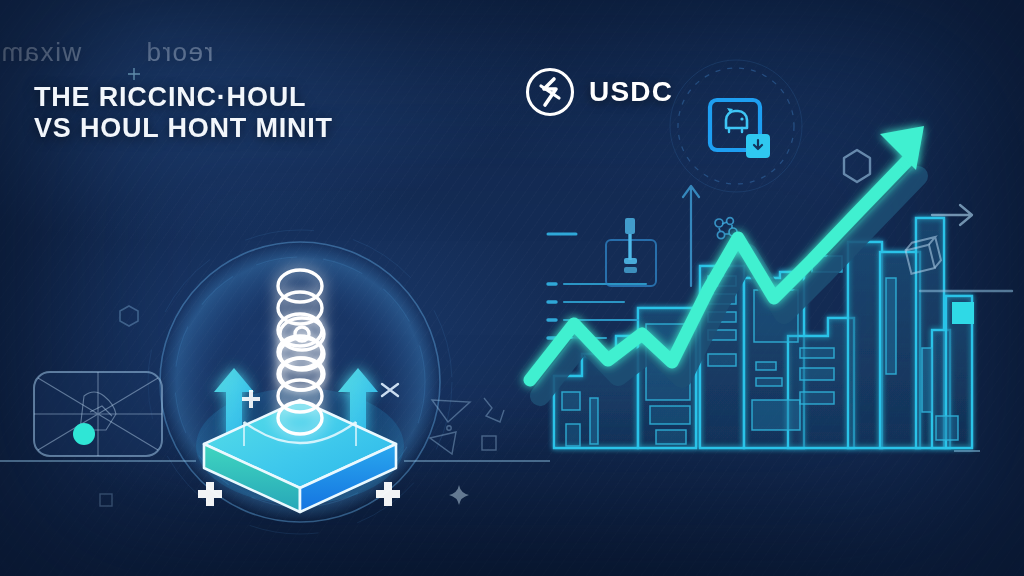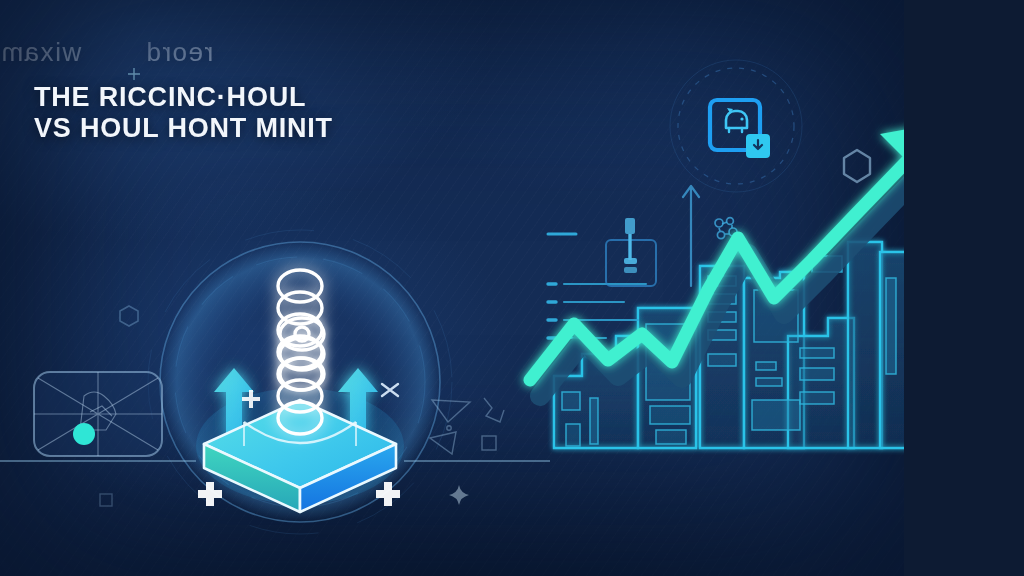--- a/index.html
+++ b/index.html
@@ -1,21 +1,21 @@
 <!DOCTYPE html>
 <html><head>
 <meta charset="utf-8">
 <title>Crypto Infographic Banner</title>
 <style>
   html,body{margin:0;padding:0;background:#0d1b33;}
   body{font-family:"Liberation Sans",sans-serif;}
 
   #stage{
     position:relative;
-    width:904px;height:576px;
+    width:1024px;height:576px;
     overflow:hidden;
     background:
       radial-gradient(ellipse 70% 60% at 18% 8%, rgba(40,82,145,.55) 0%, rgba(40,82,145,0) 60%),
       radial-gradient(ellipse 60% 55% at 78% 10%, rgba(28,62,115,.45) 0%, rgba(28,62,115,0) 62%),
       radial-gradient(ellipse 55% 50% at 28% 62%, rgba(33,74,136,.40) 0%, rgba(33,74,136,0) 65%),
       radial-gradient(ellipse 80% 70% at 50% 110%, rgba(12,30,60,.85) 0%, rgba(12,30,60,0) 70%),
       linear-gradient(160deg,#1d3a68 0%,#17315c 28%,#132a51 60%,#102banother 60%,#112546 100%);
   }
   
   #bgbase{position:absolute;inset:0;background:#142c55;z-index:0;}
@@ -92,20 +92,30 @@
     <div class="l1">THE RICCINC·HOUL</div>
     <div class="l2">VS HOUL HONT MINIT</div>
   </div>
 
   <div class="layer" style="left:126px;top:66px;z-index:11;">
     <svg width="16" height="16" viewBox="0 0 16 16">
       <path d="M8 2 L8 14 M2 8 L14 8" stroke="#9fd8ef" stroke-opacity=".55" stroke-width="1.4"></path>
     </svg>
   </div>
 
+  <div id="usdc" class="layer">
+    <span>
+      <svg width="52" height="52" viewBox="0 0 52 52">
+        <circle cx="26" cy="26" r="22.5" fill="none" stroke="#ffffff" stroke-width="3.1"></circle>
+        <path d="M30 13 L20 23 L32 23 L21 39" fill="none" stroke="#ffffff" stroke-width="3.6" stroke-linecap="round" stroke-linejoin="round"></path>
+        <path d="M17 20 L35 32" stroke="#ffffff" stroke-width="3.2" stroke-linecap="round"></path>
+      </svg>
+    </span>
+    <span class="word">USDC</span>
+  </div>
 
   <div class="layer" style="left:666px;top:56px;z-index:11;">
     <svg width="140" height="140" viewBox="0 0 140 140">
       <circle cx="70" cy="70" r="58" fill="none" stroke="#3f7fc0" stroke-opacity=".42" stroke-width="1.3" stroke-dasharray="5 7"></circle>
       <circle cx="70" cy="70" r="66" fill="none" stroke="#3f7fc0" stroke-opacity=".18" stroke-width="1"></circle>
       <g>
         <rect x="44" y="44" width="50" height="50" rx="7" fill="none" stroke="#1e9ff2" stroke-width="4.2"></rect>
         <path d="M60 72 v-8 a9 9 0 0 1 9 -9 h3 a9 9 0 0 1 9 9 v8 z" fill="none" stroke="#3ec6f5" stroke-width="2.6" stroke-linejoin="round"></path>
         <path d="M64 57 l-3 -5 l6 1 z" fill="#3ec6f5"></path>
         <circle cx="76" cy="63" r="1.6" fill="#3ec6f5"></circle>

